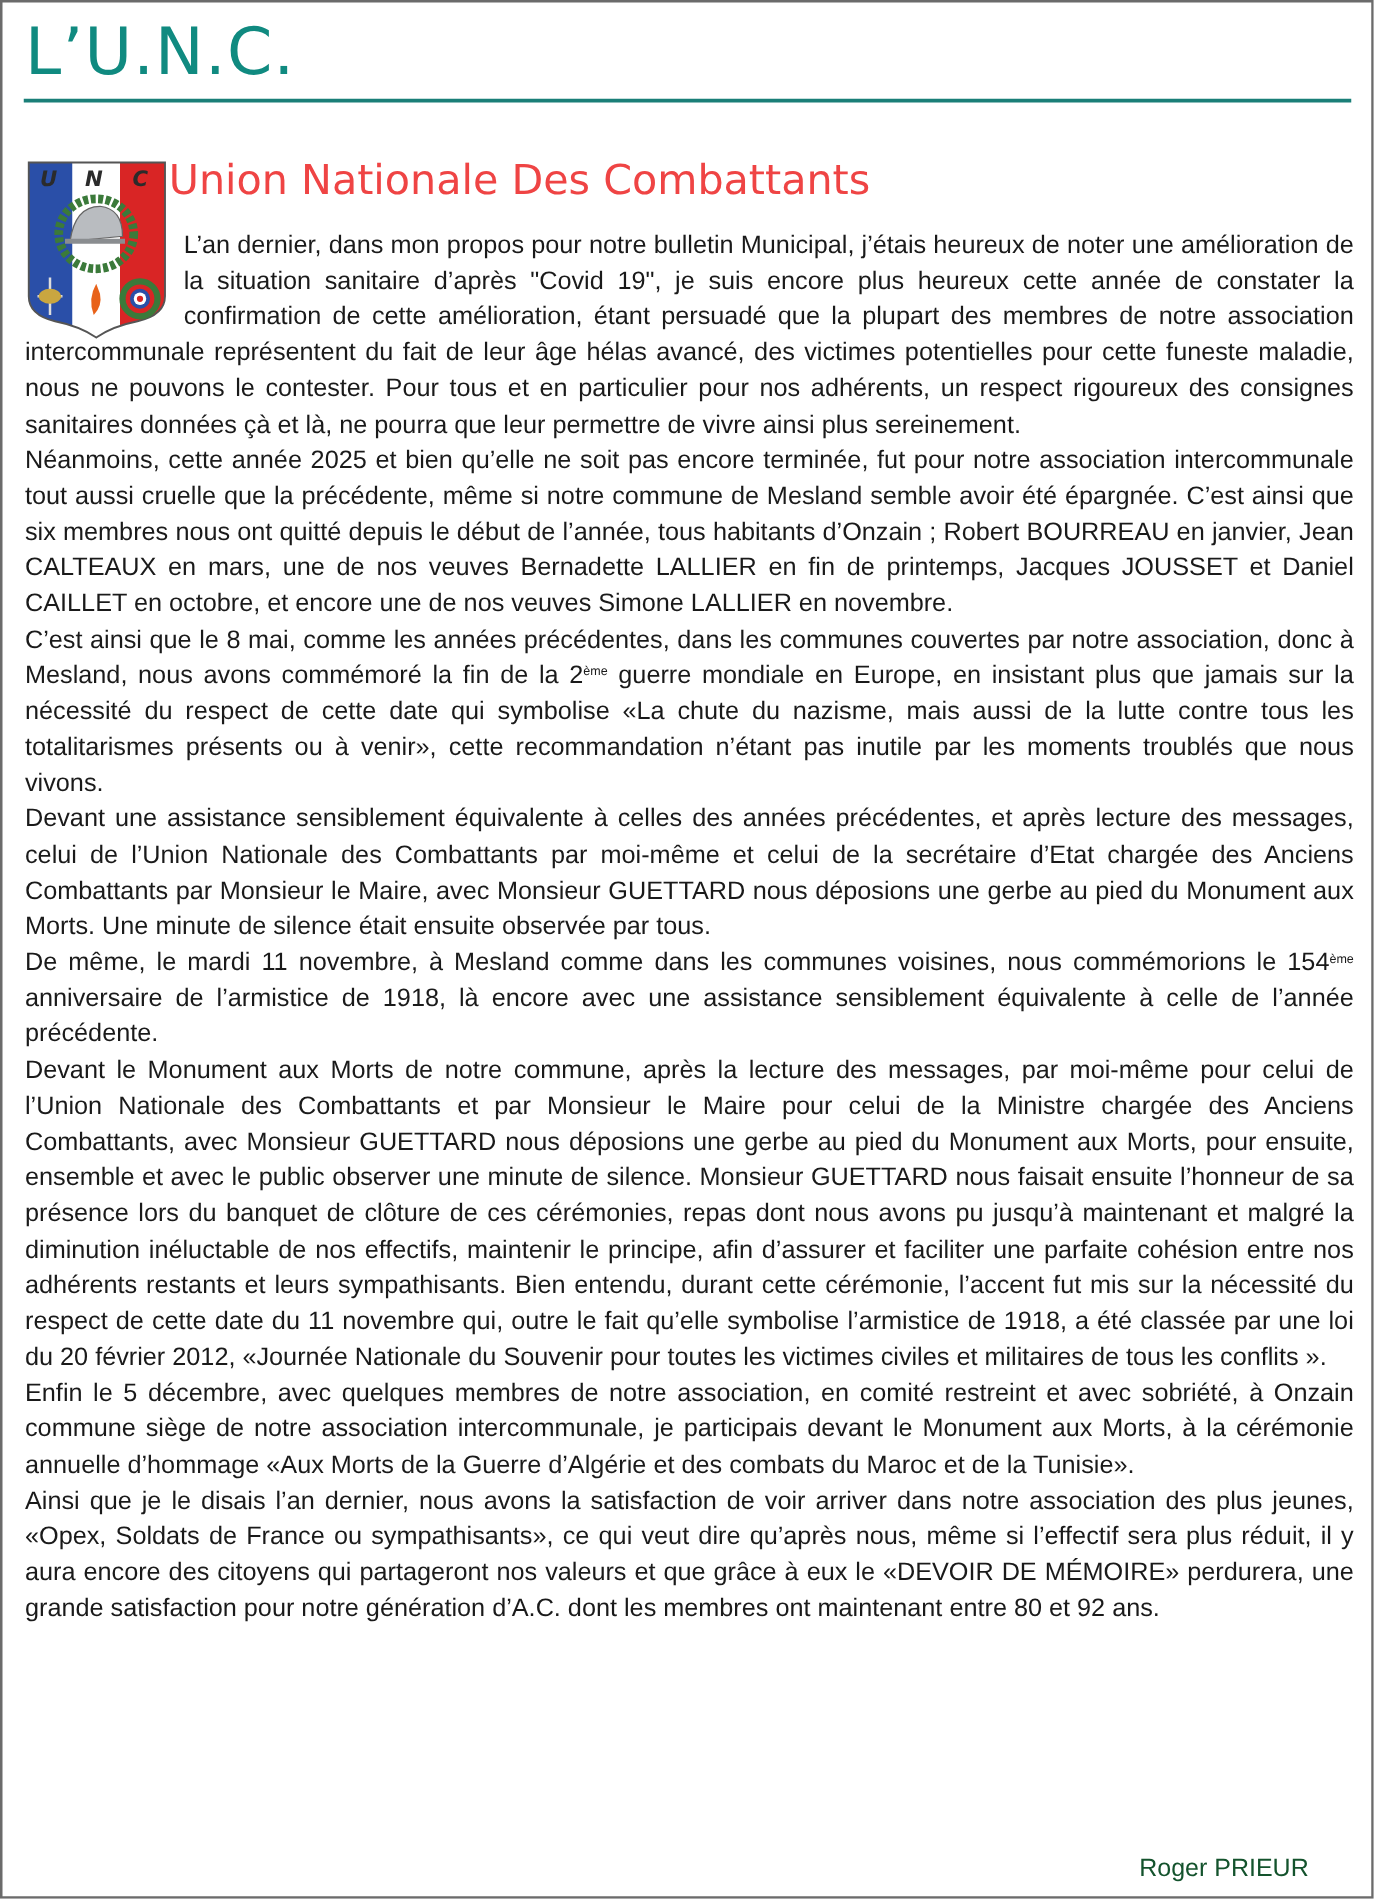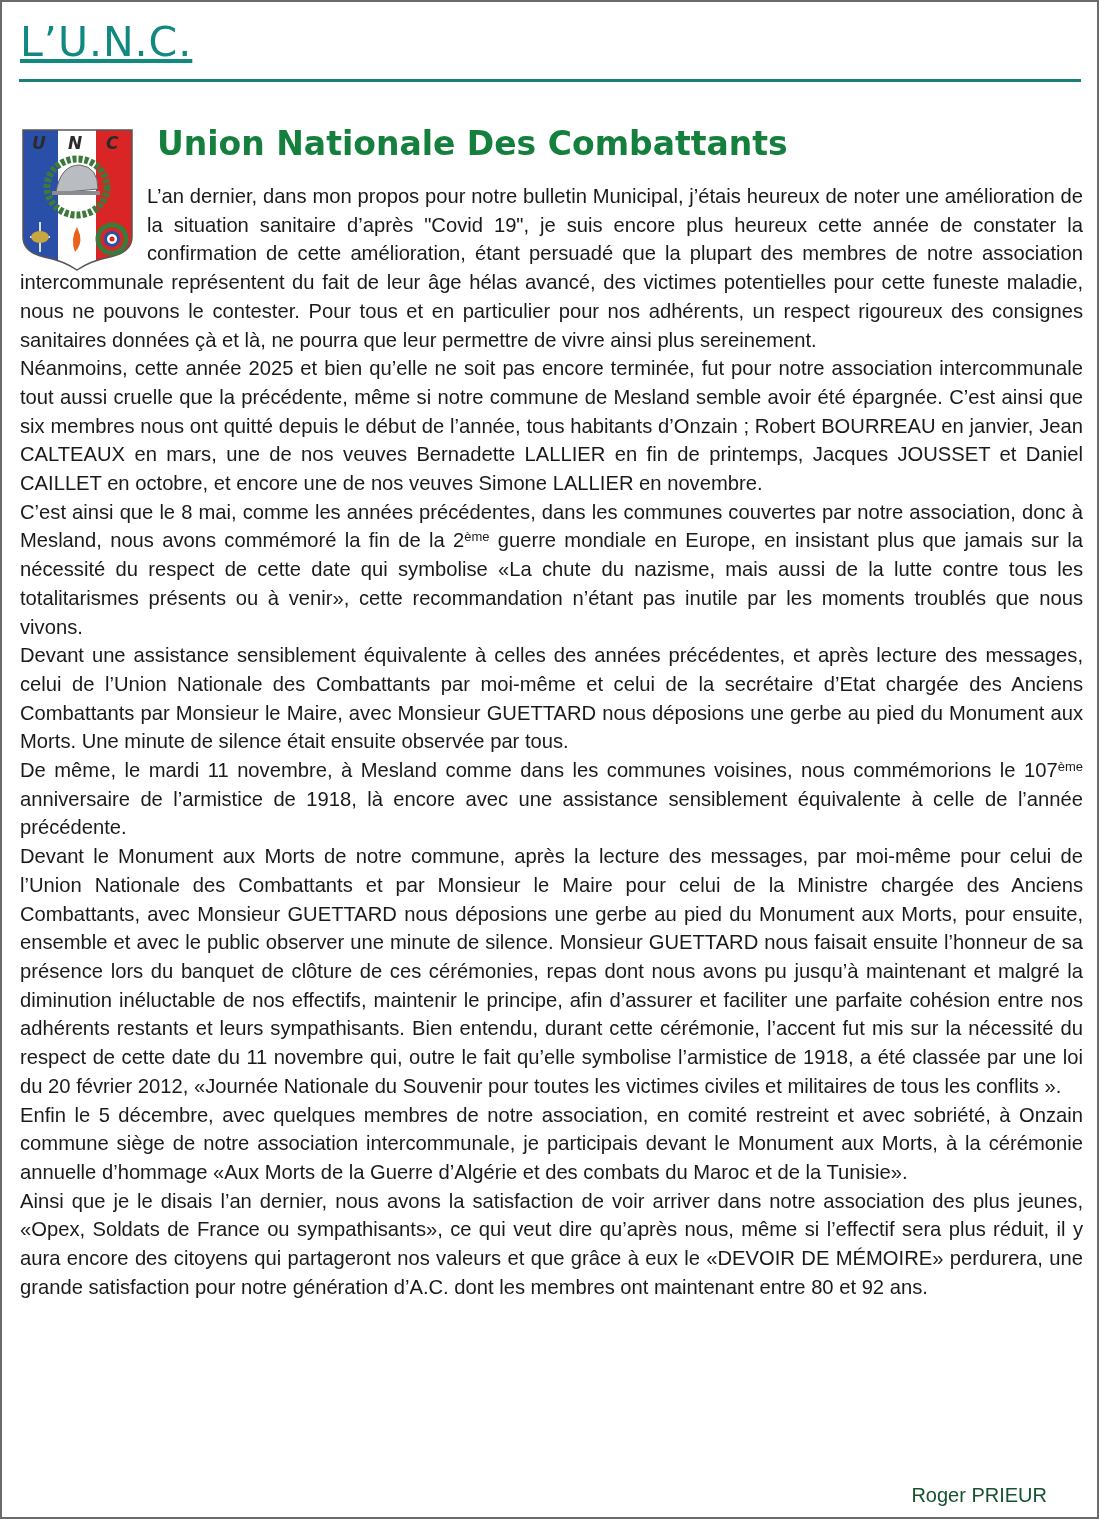--- a/index.html
+++ b/index.html
@@ -19,49 +19,48 @@
       width: 1095px;
       height: 1515px;
       border: 2px solid #6b6b6b;
       background: #fff;
     }
     .section-title {
       position: absolute;
       left: 18px;
       top: 10px;
       font-family: "DejaVu Sans", sans-serif;
-      font-size: 41px;
+      font-size: 52px;
       color: #108a80;
       letter-spacing: 1px;
       line-height: 60px;
-      text-decoration: underline;
     }
     .title-rule {
       position: absolute;
       left: 17px;
       top: 77px;
       width: 1062px;
       height: 3px;
       background: #1a7f78;
     }
     .logo {
       position: absolute;
       left: 18px;
       top: 125px;
       width: 115px;
       height: 145px;
     }
     .heading {
       position: absolute;
-      left: 155px;
+      left: 133px;
       top: 118px;
       font-family: "DejaVu Sans", sans-serif;
-      font-weight: bold;
+      font-weight: normal;
       font-size: 33px;
-      color: #15803d;
+      color: #ef4444;
       line-height: 48px;
       letter-spacing: 0px;
     }
     .body {
       position: absolute;
       left: 18px;
       top: 180px;
       width: 1063px;
       font-family: "Liberation Sans", sans-serif;
       font-size: 20.2px;
@@ -71,21 +70,21 @@
     }
     .body p {
       margin: 0;
     }
     .float-spacer {
       float: left;
       width: 127px;
       height: 86px;
     }
     .sup {
-      font-size: 13px;
+      font-size: 10px;
       vertical-align: 6px;
       line-height: 0;
     }
     .signature {
       position: absolute;
       right: 50px;
       top: 1482px;
       font-family: "Liberation Sans", sans-serif;
       font-size: 20px;
       color: #14532d;
@@ -129,20 +128,20 @@
   </div>
 
   <div class="heading">Union Nationale Des Combattants</div>
 
   <div class="body">
     <div class="float-spacer"></div>
     <p><span>L’an dernier, dans mon propos pour notre bulletin Municipal, j’étais heureux de noter une amélioration de la situation sanitaire d’après "Covid 19", je suis encore plus heureux cette année de constater la confirmation de cette amélioration, étant persuadé que la plupart des membres de notre association intercommunale représentent du fait de leur âge hélas avancé, des victimes potentielles pour cette funeste maladie, nous ne pouvons le contester. Pour tous et en particulier pour nos adhérents, un respect rigoureux des consignes sanitaires données çà et là, ne pourra que leur permettre de vivre ainsi plus sereinement.</span></p>
     <p><span>Néanmoins, cette année 2025 et bien qu’elle ne soit pas encore terminée, fut pour notre association intercommunale tout aussi cruelle que la précédente, même si notre commune de Mesland semble avoir été épargnée. C’est ainsi que six membres nous ont quitté depuis le début de l’année, tous habitants d’Onzain ; Robert BOURREAU en janvier, Jean CALTEAUX en mars, une de nos veuves Bernadette LALLIER en fin de printemps, Jacques JOUSSET et Daniel CAILLET en octobre, et encore une de nos veuves Simone LALLIER en novembre.</span></p>
     <p><span>C’est ainsi que le 8 mai, comme les années précédentes, dans les communes couvertes par notre association, donc à Mesland, nous avons commémoré la fin de la 2</span><span class="sup">ème</span><span> guerre mondiale en Europe, en insistant plus que jamais sur la nécessité du respect de cette date qui symbolise «La chute du nazisme, mais aussi de la lutte contre tous les totalitarismes présents ou à venir», cette recommandation n’étant pas inutile par les moments troublés que nous vivons.</span></p>
     <p><span>Devant une assistance sensiblement équivalente à celles des années précédentes, et après lecture des messages, celui de l’Union Nationale des Combattants par moi-même et celui de la secrétaire d’Etat chargée des Anciens Combattants par Monsieur le Maire, avec Monsieur GUETTARD nous déposions une gerbe au pied du Monument aux Morts. Une minute de silence était ensuite observée par tous.</span></p>
-    <p><span>De même, le mardi 11 novembre, à Mesland comme dans les communes voisines, nous commémorions le 107</span><span class="sup">ème</span><span> anniversaire de l’armistice de 1918, là encore avec une assistance sensiblement équivalente à celle de l’année précédente.</span></p>
+    <p><span>De même, le mardi 11 novembre, à Mesland comme dans les communes voisines, nous commémorions le 154</span><span class="sup">ème</span><span> anniversaire de l’armistice de 1918, là encore avec une assistance sensiblement équivalente à celle de l’année précédente.</span></p>
     <p><span>Devant le Monument aux Morts de notre commune, après la lecture des messages, par moi-même pour celui de l’Union Nationale des Combattants et par Monsieur le Maire pour celui de la Ministre chargée des Anciens Combattants, avec Monsieur GUETTARD nous déposions une gerbe au pied du Monument aux Morts, pour ensuite, ensemble et avec le public observer une minute de silence. Monsieur GUETTARD nous faisait ensuite l’honneur de sa présence lors du banquet de clôture de ces cérémonies, repas dont nous avons pu jusqu’à maintenant et malgré la diminution inéluctable de nos effectifs, maintenir le principe, afin d’assurer et faciliter une parfaite cohésion entre nos adhérents restants et leurs sympathisants. Bien entendu, durant cette cérémonie, l’accent fut mis sur la nécessité du respect de cette date du 11 novembre qui, outre le fait qu’elle symbolise l’armistice de 1918, a été classée par une loi du 20 février 2012, «Journée Nationale du Souvenir pour toutes les victimes civiles et militaires de tous les conflits ».</span></p>
     <p><span>Enfin le 5 décembre, avec quelques membres de notre association, en comité restreint et avec sobriété, à Onzain commune siège de notre association intercommunale, je participais devant le Monument aux Morts, à la cérémonie annuelle d’hommage «Aux Morts de la Guerre d’Algérie et des combats du Maroc et de la Tunisie».</span></p>
     <p><span>Ainsi que je le disais l’an dernier, nous avons la satisfaction de voir arriver dans notre association des plus jeunes, «Opex, Soldats de France ou sympathisants», ce qui veut dire qu’après nous, même si l’effectif sera plus réduit, il y aura encore des citoyens qui partageront nos valeurs et que grâce à eux le «DEVOIR DE MÉMOIRE» perdurera, une grande satisfaction pour notre génération d’A.C. dont les membres ont maintenant entre 80 et 92 ans.</span></p>
   </div>
 
   <div class="signature">Roger PRIEUR</div>
 </div>
 
 </body></html>

